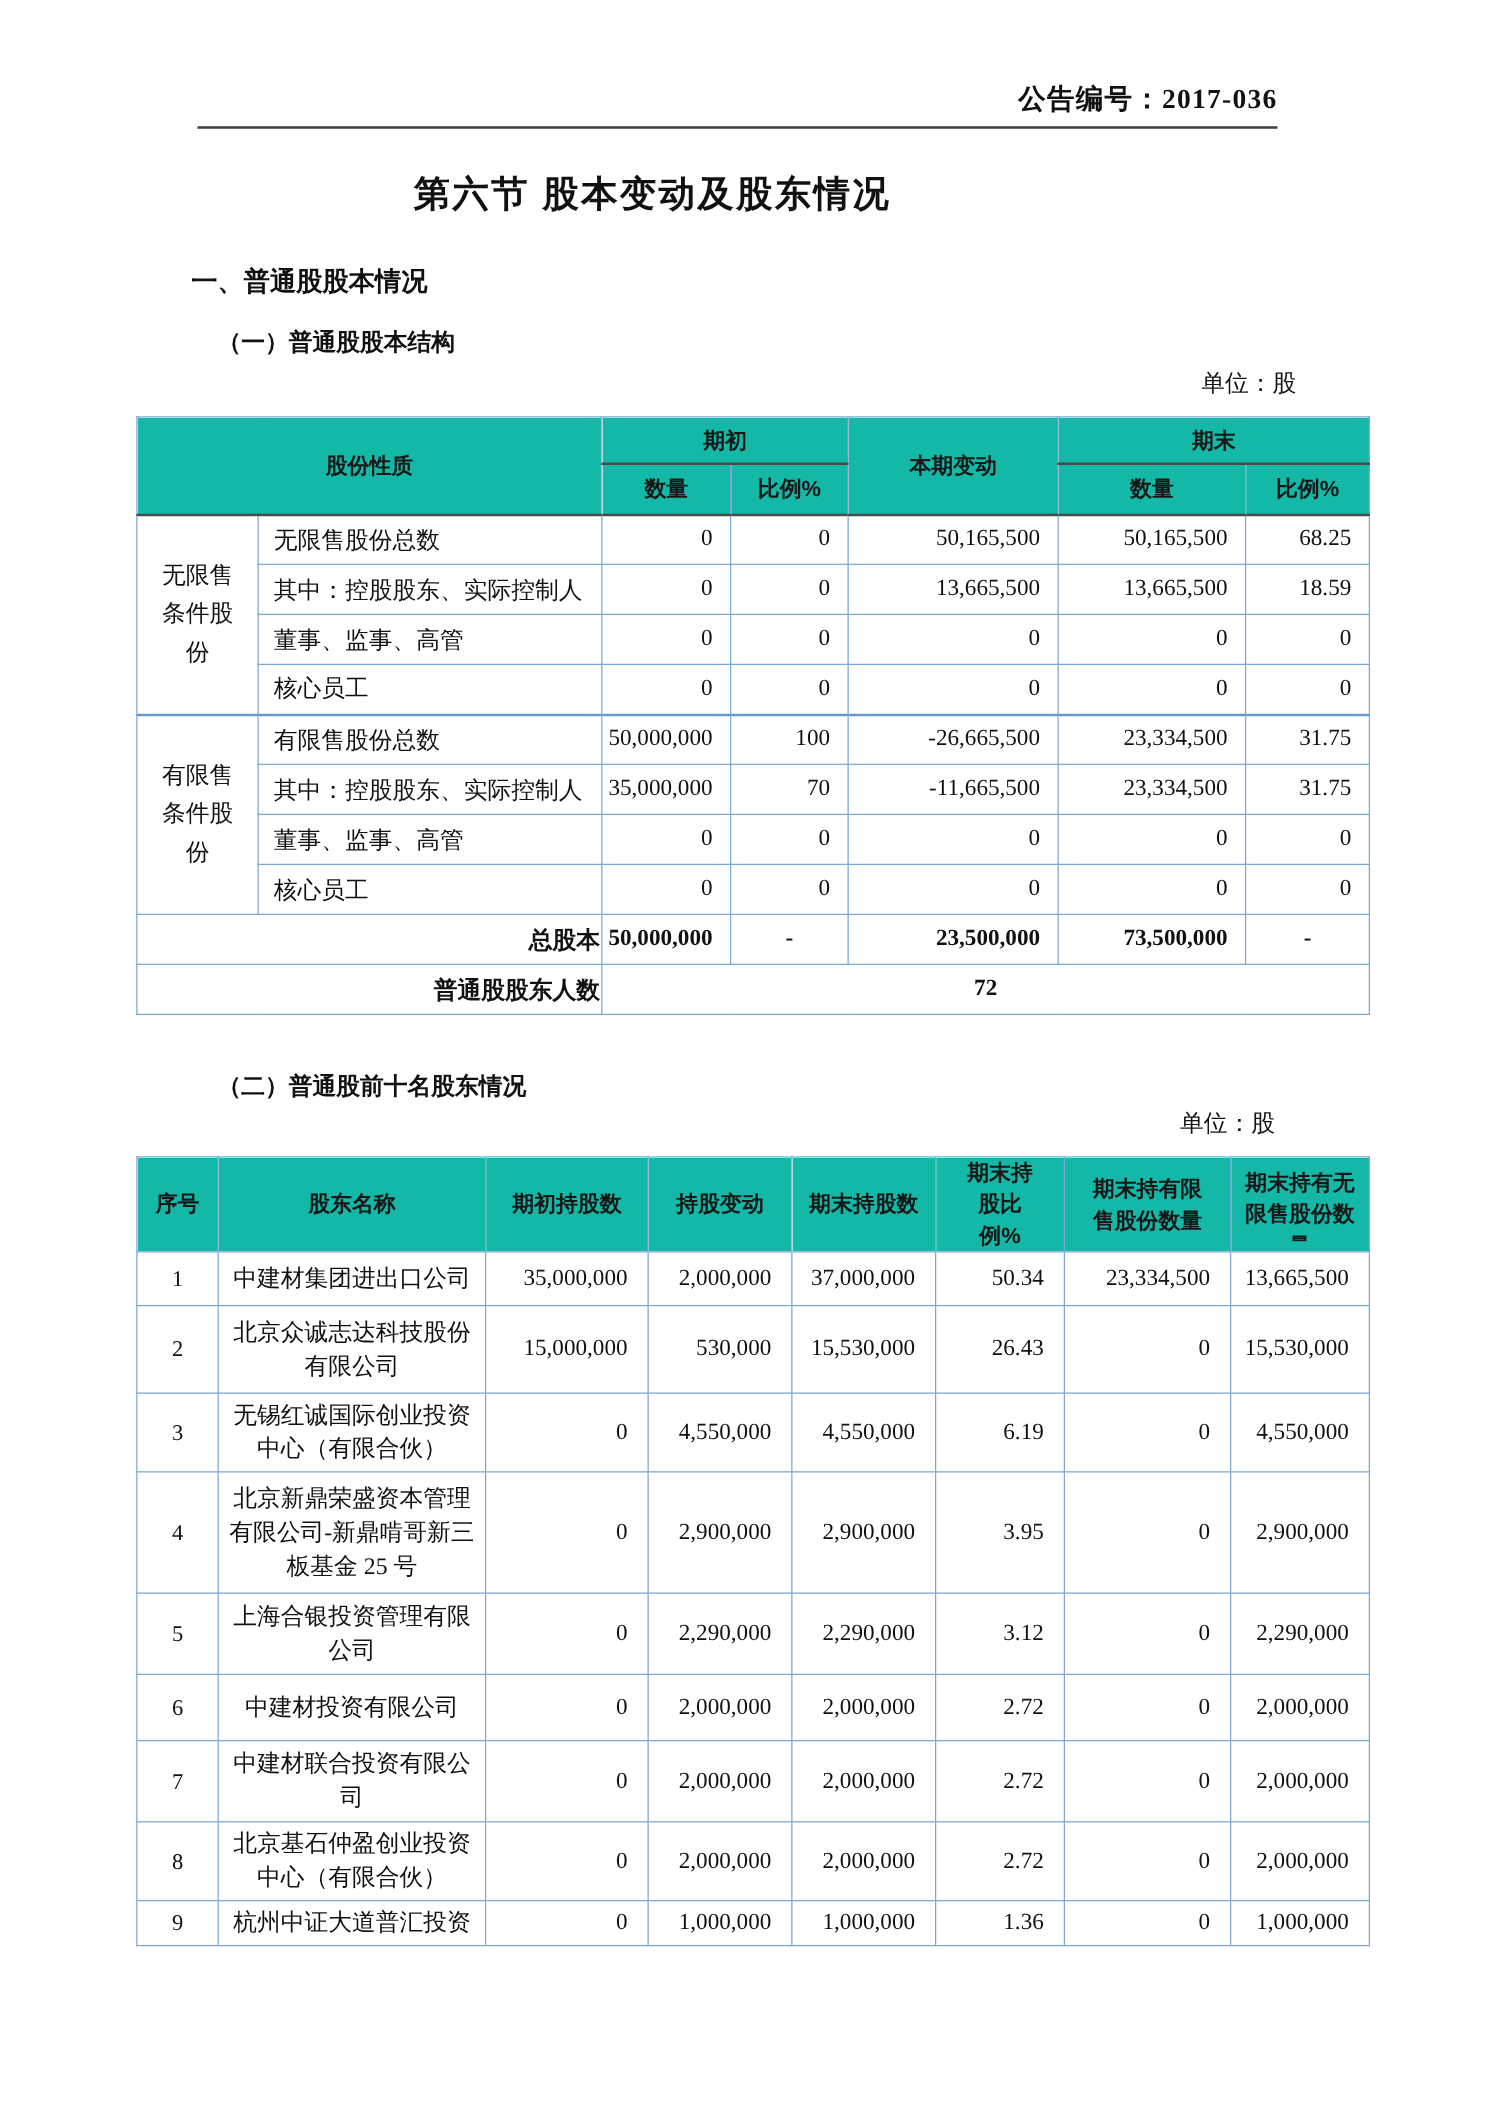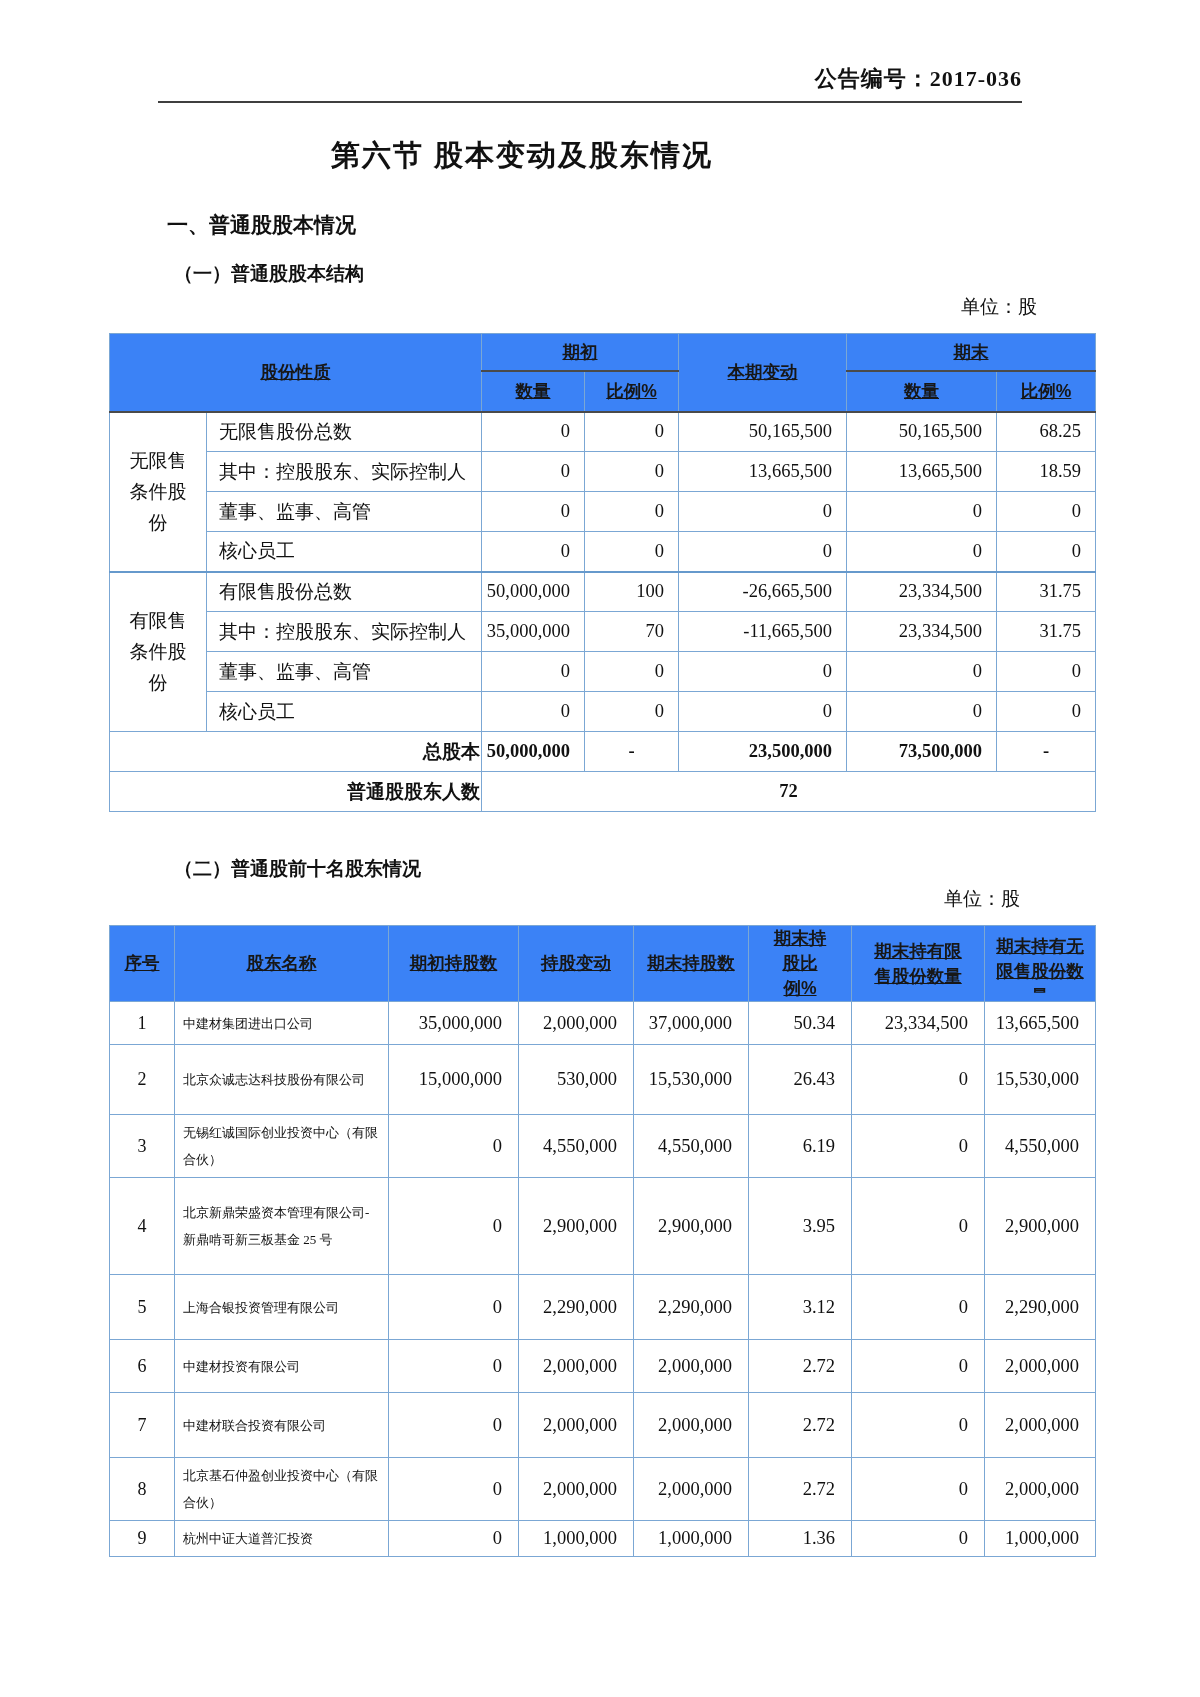--- a/index.html
+++ b/index.html
@@ -7,50 +7,50 @@
     width:1200px;height:1697px;position:relative;background:#ffffff;
     font-family:"Liberation Serif","DejaVu Serif",serif;color:#111;
     overflow:hidden;
   }
   .abs{position:absolute;}
   .doc-number{top:64px;right:178px;font-size:22px;font-weight:bold;letter-spacing:1px;}
   .top-rule{top:101px;left:158px;width:864px;height:2px;background:#3f3f3f;}
   .page-title{top:136px;left:0;width:1044px;text-align:center;
     font-family:"Liberation Sans","DejaVu Sans",sans-serif;
     font-size:29px;font-weight:bold;letter-spacing:2px;}
-  .sec-heading{top:211px;left:167px;font-family:"Liberation Sans","DejaVu Sans",sans-serif;
+  .sec-heading{top:211px;left:153px;font-family:"Liberation Sans","DejaVu Sans",sans-serif;
     font-size:21px;font-weight:bold;}
   .sub-heading{font-family:"Liberation Sans","DejaVu Sans",sans-serif;
     font-size:19px;font-weight:bold;}
   .sub1{top:261px;left:174px;}
   .sub2{top:856px;left:174px;}
   .unit-label{font-size:19px;}
   .unit1{top:294px;right:163px;}
   .unit2{top:886px;right:180px;}
 
   table{border-collapse:collapse;table-layout:fixed;}
   .tbl{position:absolute;left:109px;}
   .t1{top:333px;width:986px;}
   .t2{top:925px;width:986px;}
   td,th{border:1px solid #7ba7d4;overflow:hidden;}
-  th{background:#3b82f6;font-family:"Liberation Sans","DejaVu Sans",sans-serif;
-     font-size:17.5px;font-weight:bold;text-align:center;vertical-align:middle;color:#171717;text-decoration:underline;}
+  th{background:#14b8a6;font-family:"Liberation Sans","DejaVu Sans",sans-serif;
+     font-size:17.5px;font-weight:bold;text-align:center;vertical-align:middle;color:#171717;}
   td{font-size:18.5px;vertical-align:middle;}
   .t1 thead th{border-bottom:2px solid #4a4a4a;}
   .num{text-align:right;padding-right:14px;font-variant-numeric:tabular-nums;}
   .lbl{text-align:left;padding-left:12px;font-size:19px;margin-top:17px;}
   .grp{text-align:center;padding:0 17px;font-size:19px;line-height:31px;}
   .ctr{text-align:center;}
   .boldcell{font-weight:bold;}
   .sumlbl{font-family:"Liberation Sans","DejaVu Sans",sans-serif;font-size:19px;
     font-weight:bold;text-align:right;}
   .group-sep td{border-top:2px solid #6699cc;}
 
   .t2 td.no{text-align:center;font-size:18px;}
-  .t2 td.name{text-align:left;padding:4px 8px;font-size:13px;line-height:27px;}
+  .t2 td.name{text-align:center;padding:4px 8px;font-size:19px;line-height:27px;}
   .t2 td.num{padding-right:16px;}
   .t2 th.pct-h{padding:0 20px;}
   .t2 th.lock-h{padding:0 19px;}
   .t2 th.free-h{padding:0 10px;vertical-align:middle;}
   .t2 th.free-h .clip{display:block;max-height:59px;overflow:hidden;line-height:25px;}
   .t2 th{line-height:25px;}
   .h37{height:37px;}.h41{height:41px;}.h40{height:40px;}
   .h72{height:72px;}.h43{height:43px;}.h70{height:70px;}.h60{height:60px;}
   .h97{height:97px;}.h65{height:65px;}.h53{height:53px;}.h63{height:63px;}.h34{height:34px;}
 </style>

